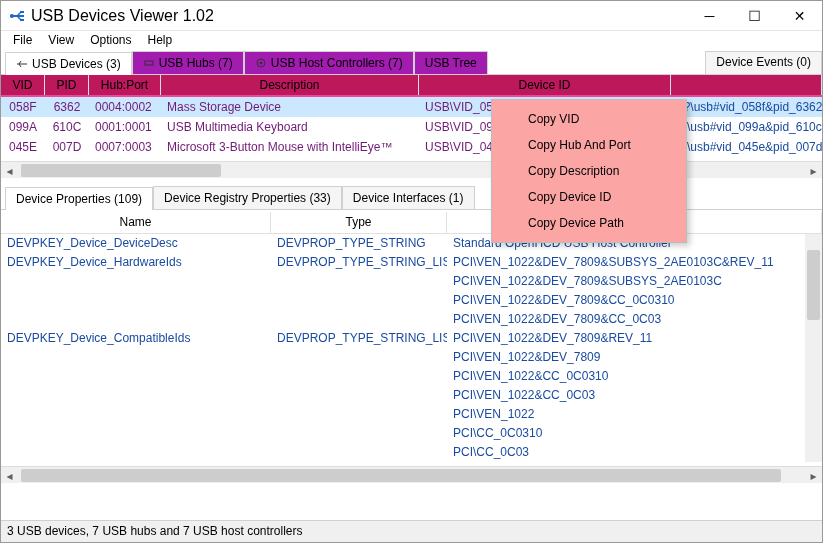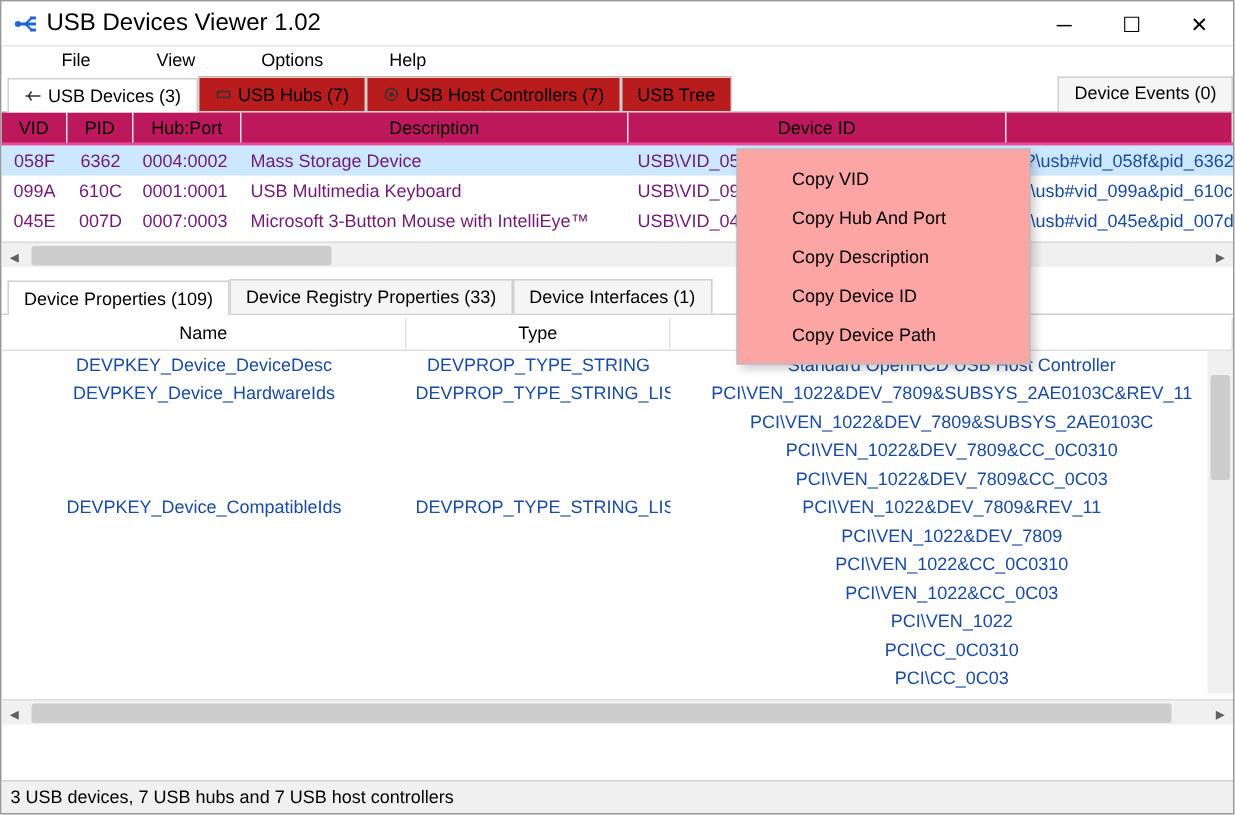--- a/index.html
+++ b/index.html
@@ -4,24 +4,24 @@
 <style>
 * { box-sizing: border-box; margin: 0; padding: 0; font-family: "Segoe UI", Tahoma, sans-serif; font-size: 12px; }
 body { background: #fff; width: 823px; height: 543px; overflow: hidden; border: 1px solid #999; position: relative; }
 
 .titlebar { height: 30px; background: #fff; display: flex; align-items: center; padding-left: 8px; border-bottom: 1px solid #e5e5e5; }
 .titlebar .app-icon { width: 16px; height: 16px; margin-right: 6px; }
 .titlebar .title { flex: 1; font-size: 16px; }
 .titlebar .win-btn { width: 45px; height: 30px; display: flex; align-items: center; justify-content: center; font-size: 14px; }
 
 .menubar { height: 20px; display: flex; padding: 0 4px; }
-.menubar .menu-item { padding: 2px 8px; cursor: default; margin-left: 28px; }
+.menubar .menu-item { padding: 2px 8px; cursor: default; }
 
 .tabbar { height: 24px; display: flex; border-bottom: 1px solid #d0d0d0; background: #fff; padding-left: 4px; }
-.tabbar .tab { padding: 3px 10px; border: 1px solid #d0d0d0; border-bottom: none; margin-right: 0; background: #b91c1c; display: flex; align-items: center; gap: 4px; cursor: default; }
+.tabbar .tab { padding: 3px 10px; border: 1px solid #d0d0d0; border-bottom: none; margin-right: 0; background: #a21caf; display: flex; align-items: center; gap: 4px; cursor: default; }
 .tabbar .tab.active { background: #fff; position: relative; top: 1px; border-top: 1px solid #d0d0d0; }
 .tabbar .tab .ticon { width: 12px; height: 12px; }
 .tabbar .spacer { flex: 1; }
 .tabbar .right-btn { padding: 3px 10px; border: 1px solid #d0d0d0; border-bottom: none; background: #f5f5f5; }
 
 .table { width: 100%; }
 .thead { display: flex; height: 22px; background: #be185d; border-bottom: 2px solid #ec4899; }
 .th { border-right: 1px solid #e0e0e0; padding: 3px 6px; text-align: center; font-weight: normal; overflow: hidden; white-space: nowrap; cursor: default; }
 .tbody .tr { display: flex; height: 20px; align-items: center; }
 .tbody .tr.selected { background: #cce8ff; }
@@ -38,21 +38,21 @@
 .context-menu .cm-item { padding: 6px 10px 6px 30px; cursor: default; }
 
 .lower-tabs { height: 24px; display: flex; padding-left: 4px; margin-top: 8px; border-bottom: 1px solid #d0d0d0; }
 .lower-tabs .tab { padding: 4px 10px; border: 1px solid #d0d0d0; border-bottom: none; background: #f5f5f5; cursor: default; }
 .lower-tabs .tab.active { background: #fff; position: relative; top: 1px; }
 
 .prop-table { margin-top: 2px; position: relative; }
 .prop-header { display: flex; height: 22px; border-bottom: 1px solid #e0e0e0; }
 .prop-header .ph { border-right: 1px solid #e0e0e0; padding: 3px 6px; text-align: center; }
 .prop-body { height: 228px; overflow: hidden; position: relative; }
-.prop-row { display: flex; height: 19px; text-align: center; }
+.prop-row { display: flex; height: 19px; }
 .prop-row .pc { padding: 2px 6px; overflow: hidden; white-space: nowrap; color: #1a4ba0; }
 .vscroll-stub { position: absolute; top: 0; right: 0; width: 17px; height: 100%; background: #f0f0f0; }
 .vscroll-stub .vthumb { position: absolute; top: 16px; left: 2px; width: 13px; height: 70px; background: #cdcdcd; border-radius: 2px; }
 
 .statusbar { position: absolute; bottom: 0; left: 0; right: 0; height: 22px; border-top: 1px solid #d0d0d0; padding: 3px 6px; background: #f0f0f0; }
 
 
 .c-vid { width: 44px; text-align: center; }
 .c-pid { width: 44px; text-align: center; }
 .c-hub { width: 72px; }

